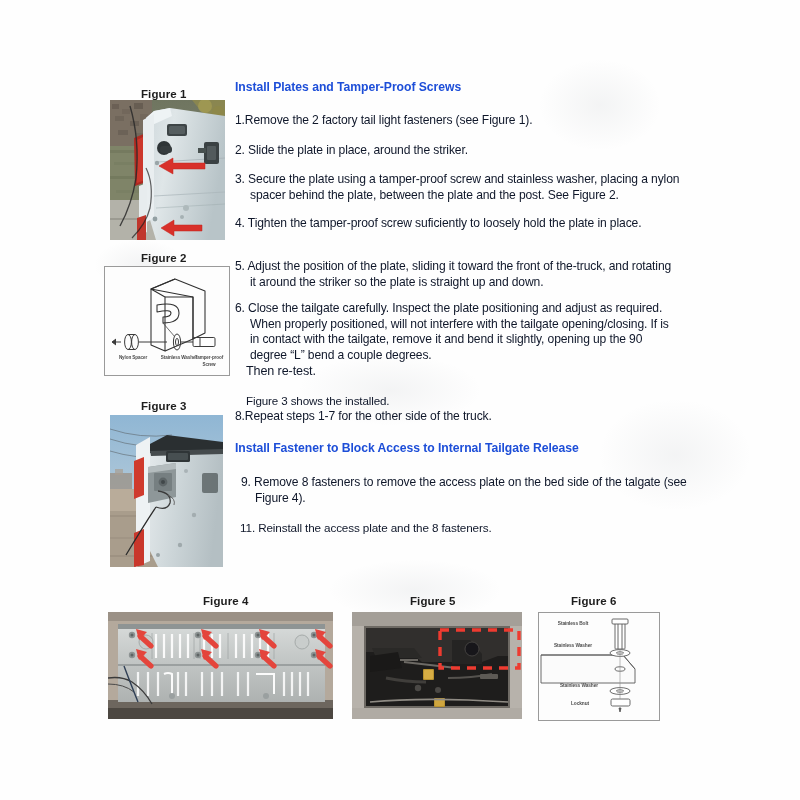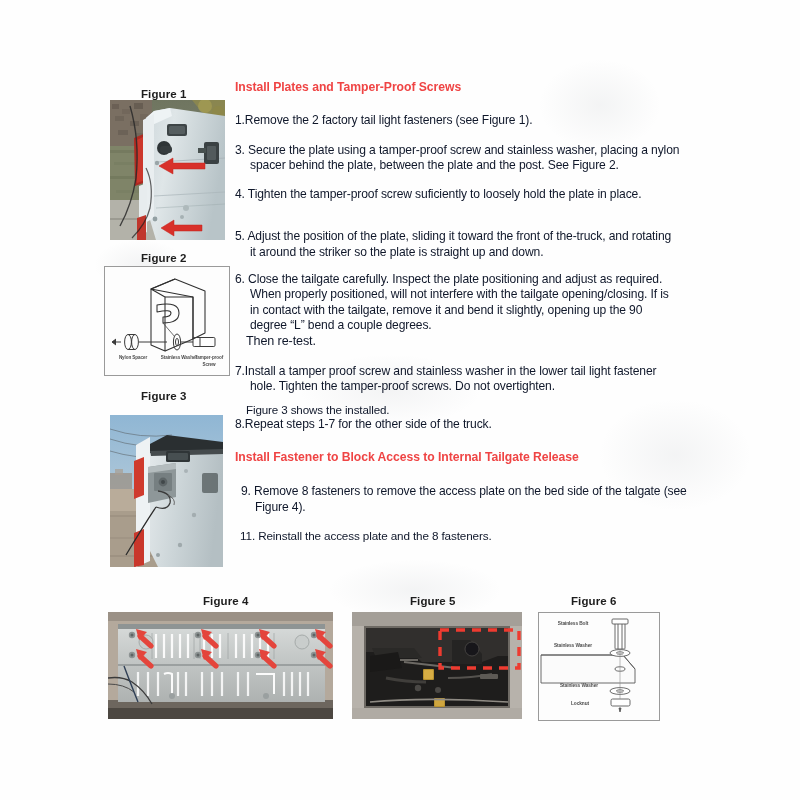--- a/index.html
+++ b/index.html
@@ -52,21 +52,21 @@
   
   .text-col {
     position: absolute;
     left: 235px;
     top: 80px;
     width: 452px;
   }
   .heading {
     font-size: 12.2px;
     font-weight: 700;
-    color: #ef4444;
+    color: #1d4ed8;
     letter-spacing: -0.05px;
     margin: 0;
   }
   .step {
     font-size: 12.1px;
     line-height: 15.6px;
     color: #0f172a;
     letter-spacing: -0.12px;
     margin: 0;
     text-indent: -11px;
@@ -238,21 +238,21 @@
         <line x1="95" y1="70.5" x2="95" y2="79.5"></line>
       </g>
 
       <line x1="58" y1="56" x2="70" y2="70" stroke="#4a4a4a" stroke-width="0.8"></line>
     </svg>
     <div class="lbl" style="left:8px;top:88px;width:40px;white-space:normal;">Nylon Spacer</div>
     <div class="lbl" style="left:55px;top:88px;width:38px;white-space:normal;">Stainless Washer</div>
     <div class="lbl" style="left:84px;top:88px;width:40px;white-space:normal;">Tamper-proof Screw</div>
   </div>
 
-  <div class="fig-caption" style="left:141px;top:390px;">Figure 3</div>
+  <div class="fig-caption" style="left:141px;top:400px;">Figure 3</div>
   <div class="photo" style="left:110px;top:415px;width:113px;height:152px;">
     <svg width="113" height="152" viewBox="0 0 113 152">
       <defs>
         <linearGradient id="f3sky" x1="0" y1="0" x2="0" y2="1">
           <stop offset="0%" stop-color="#8fb6d4"></stop>
           <stop offset="100%" stop-color="#cfd9dd"></stop>
         </linearGradient>
         <linearGradient id="f3gate" x1="0" y1="0" x2="1" y2="0.2">
           <stop offset="0%" stop-color="#e6ebed"></stop>
           <stop offset="50%" stop-color="#ccd5d8"></stop>
@@ -307,26 +307,26 @@
       <path d="M48 76 Q62 78 60 88 Q57 96 46 92" stroke="#3a3a3a" stroke-width="1.3" fill="none"></path>
       <path d="M46 92 Q34 110 16 140" stroke="#2b2b2b" stroke-width="1.3" fill="none"></path>
       <path d="M58 80 Q66 84 64 90" stroke="#5c5c5c" stroke-width="0.9" fill="none"></path>
     </svg>
   </div>
 
   <div class="text-col">
     <div class="heading" style="margin-bottom:19px;">Install Plates and Tamper-Proof Screws</div>
 
     <div class="step" style="margin-bottom:14px;">1.Remove the 2 factory tail light fasteners (see Figure 1).</div>
+    <div class="step" style="margin-bottom:14px;">2. Slide the plate in place, around the striker.</div>
     <div class="step hang14" style="margin-bottom:13px;width:440px;">3. Secure the plate using a tamper-proof screw and stainless washer, placing a nylon spacer behind the plate, between the plate and the post. See Figure 2.</div>
     <div class="step hang14" style="margin-bottom:27px;width:400px;">4. Tighten the tamper-proof screw suficiently to loosely hold the plate in place.</div>
     <div class="step hang14" style="margin-bottom:11px;width:430px;">5. Adjust the position of the plate, sliding it toward the front of the-truck, and rotating it around the striker so the plate is straight up and down.</div>
     <div class="step hang14" style="margin-bottom:0px;width:424px;">6. Close the tailgate carefully. Inspect the plate positioning and adjust as required. When properly positioned, will not interfere with the tailgate opening/closing. If is in contact with the tailgate, remove it and bend it slightly, opening up the 90 degree  “L”  bend a couple degrees.</div>
     <div class="step sub" style="margin-bottom:14px;font-size:12.6px;">Then re-test.</div>
-    <div class="step hang14" style="margin-bottom:7px;width:420px;">7.Install a tamper proof screw and stainless washer in the lower tail light fastener hole. Tighten the tamper-proof screws. Do not overtighten.</div>
     <div class="step sub" style="font-size:11.6px;">Figure 3 shows the installed.</div>
     <div class="step" style="margin-bottom:17px;">8.Repeat steps 1-7 for the other side of the truck.</div>
 
     <div class="heading" style="margin-bottom:20px;">Install Fastener to Block Access to Internal Tailgate Release</div>
 
     <div class="step hang14" style="margin-bottom:13px;width:448px;padding-left:20px;text-indent:-14px;">9. Remove 8 fasteners to remove the access plate on the bed side of the talgate (see Figure 4).</div>
     <div class="step hang14" style="padding-left:22px;text-indent:-17px;font-size:11.7px;">11. Reinstall the access plate and the 8 fasteners.</div>
   </div>
 
   <div class="fig-caption" style="left:203px;top:595px;">Figure 4</div>

